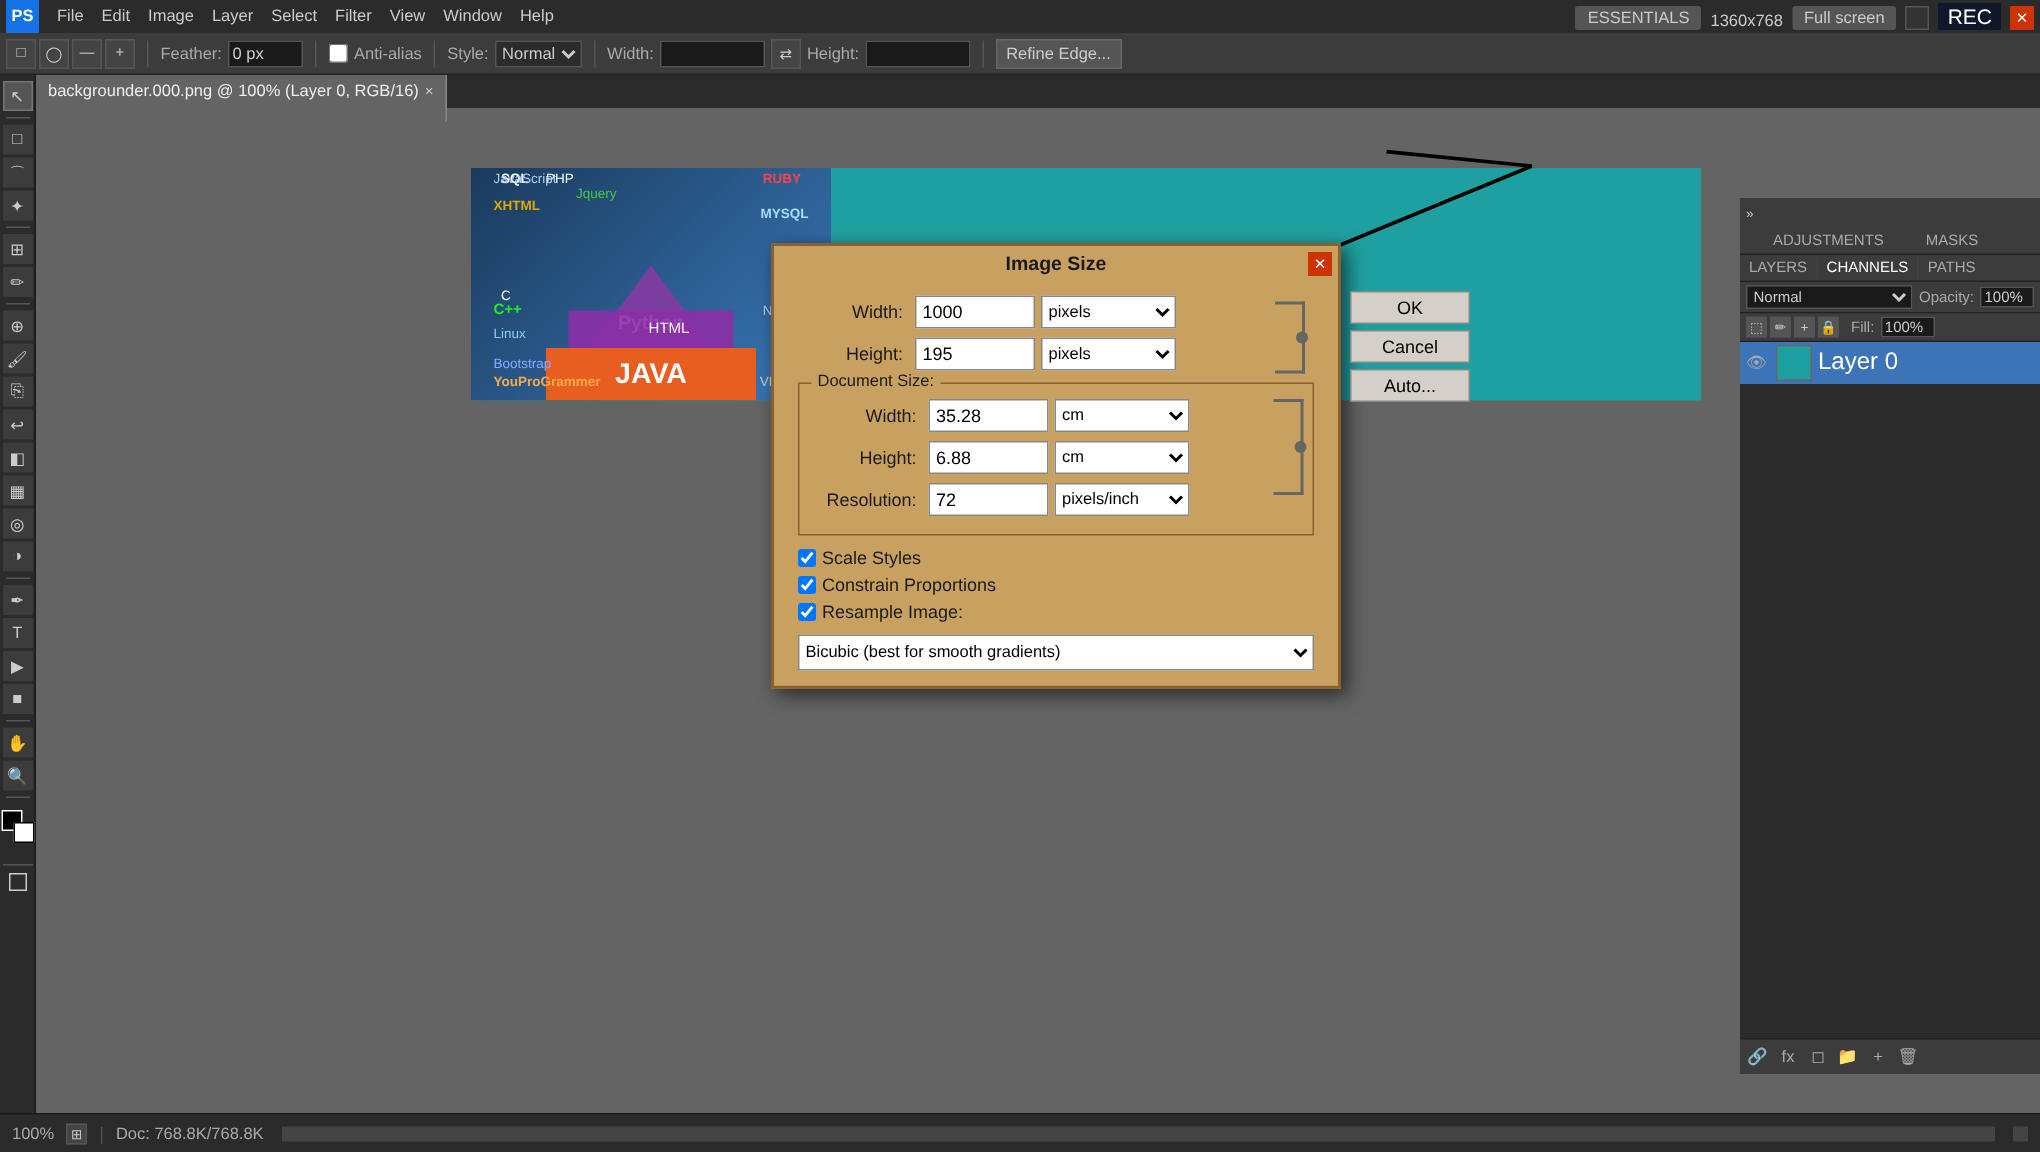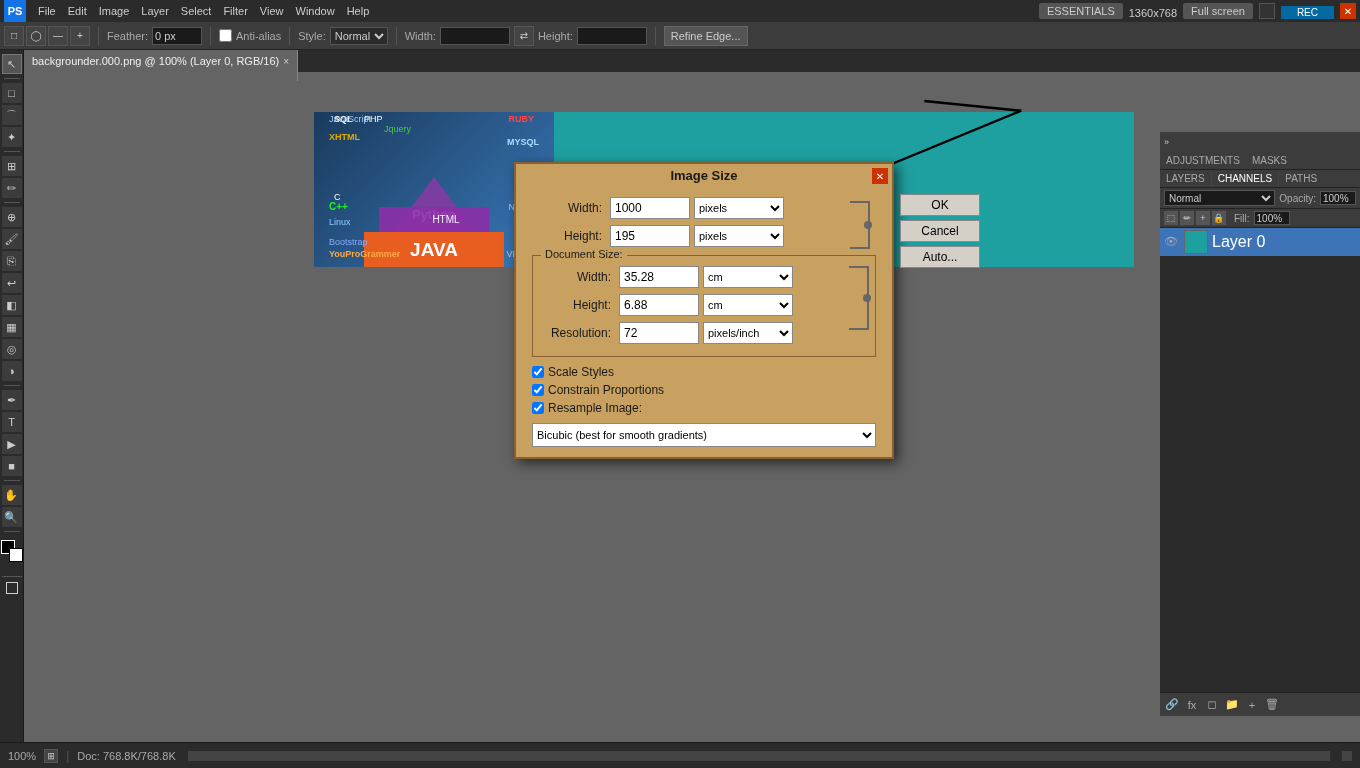--- a/index.html
+++ b/index.html
@@ -38,25 +38,25 @@
       padding: 2px 8px;
       font-size: 11px;
       cursor: pointer;
       border-radius: 2px;
     }
     .screen-info {
       color: #ccc; font-size: 11px;
       display: flex; align-items: center; gap: 4px;
     }
     .rec-btn {
-      background: #0369a1;
+      background: #0f172a;
       color: white;
       border: none;
-      padding: 1px 16px;
-      font-size: 10px;
+      padding: 1px 6px;
+      font-size: 14px;
       cursor: pointer;
     }
     .close-btn-red {
       background: #cc3300;
       color: white;
       border: none;
       width: 16px; height: 16px;
       font-size: 10px;
       cursor: pointer;
       display: flex; align-items: center; justify-content: center;
@@ -722,21 +722,21 @@
     </div>
   </div>
 
   <div class="full-right-panel">
 
     <div class="rp-top-bar">
       <span class="rp-expand">»</span>
     </div>
 
     <div style="display:flex;background:#3c3c3c;border-bottom:1px solid #222;height:18px;align-items:center;">
-      <div style="padding:2px 6px;font-size:10px;color:#aaa;cursor:pointer;">ADJUSTMENTS</div>
+      <div style="padding:2px 22px;font-size:10px;color:#aaa;cursor:pointer;">ADJUSTMENTS</div>
       <div style="padding:2px 6px;font-size:10px;color:#aaa;cursor:pointer;">MASKS</div>
     </div>
 
     <div style="display:flex;background:#3c3c3c;border-bottom:1px solid #222;height:18px;align-items:center;">
       <div style="padding:2px 6px;font-size:10px;color:#aaa;cursor:pointer;border-right:1px solid #444;">LAYERS</div>
       <div style="padding:2px 6px;font-size:10px;color:#fff;cursor:pointer;border-right:1px solid #444;">CHANNELS</div>
       <div style="padding:2px 6px;font-size:10px;color:#aaa;cursor:pointer;">PATHS</div>
     </div>
 
     <div style="display:flex;align-items:center;padding:2px 4px;background:#3c3c3c;border-bottom:1px solid #222;gap:4px;">

